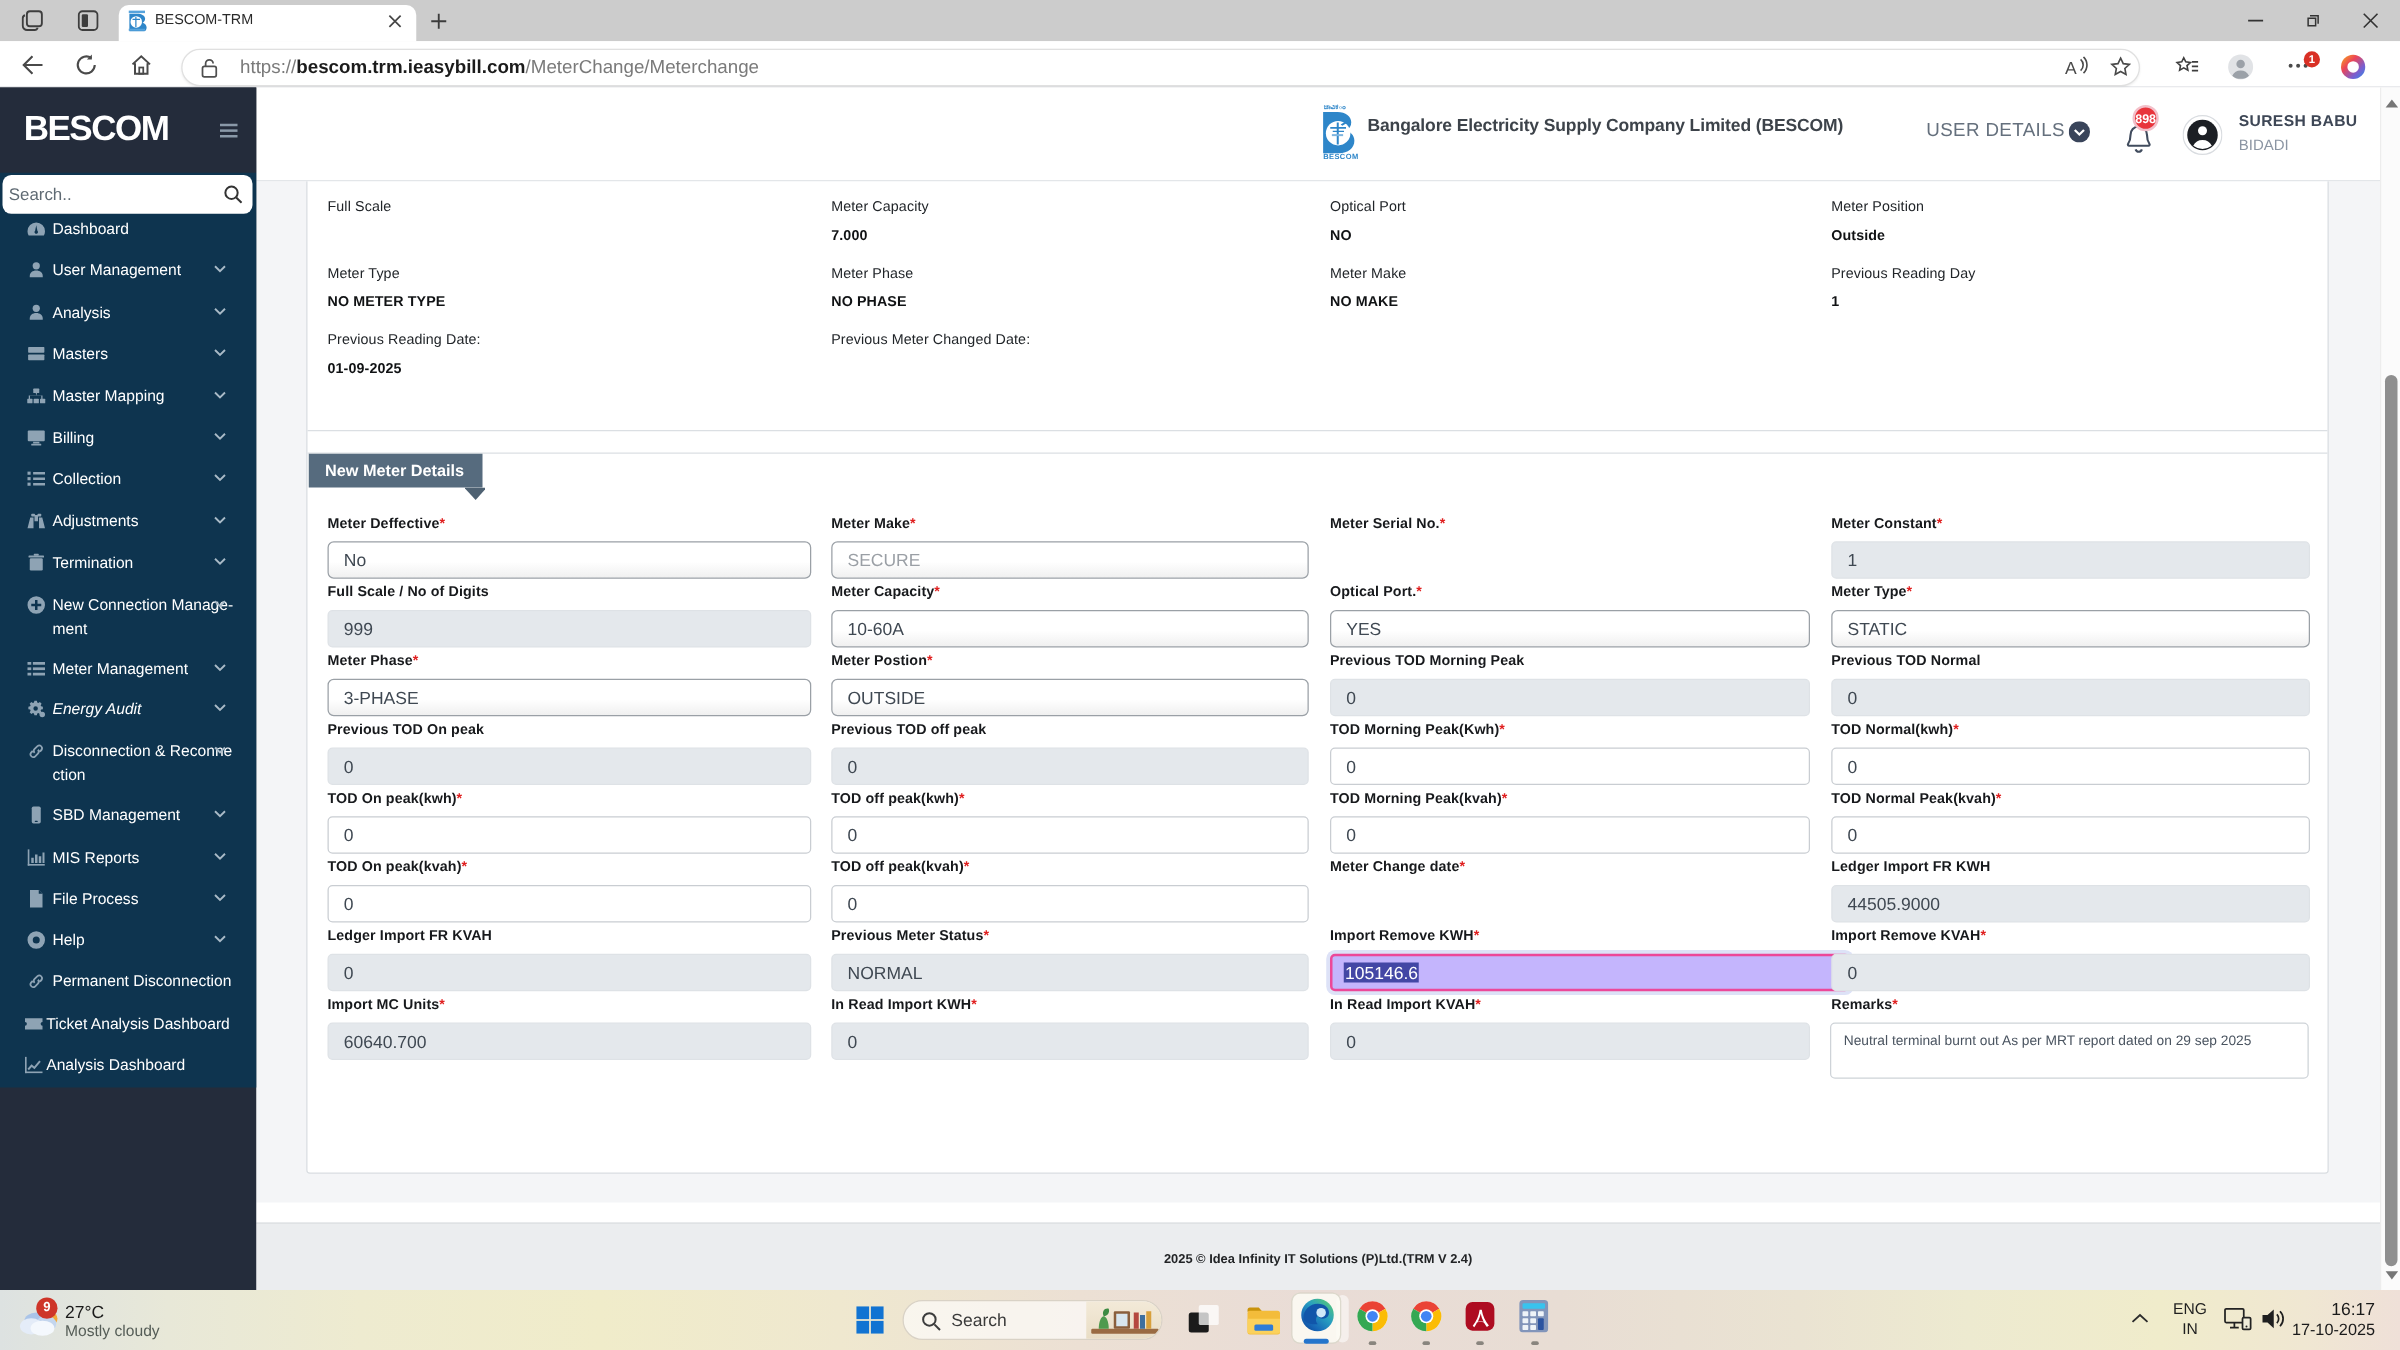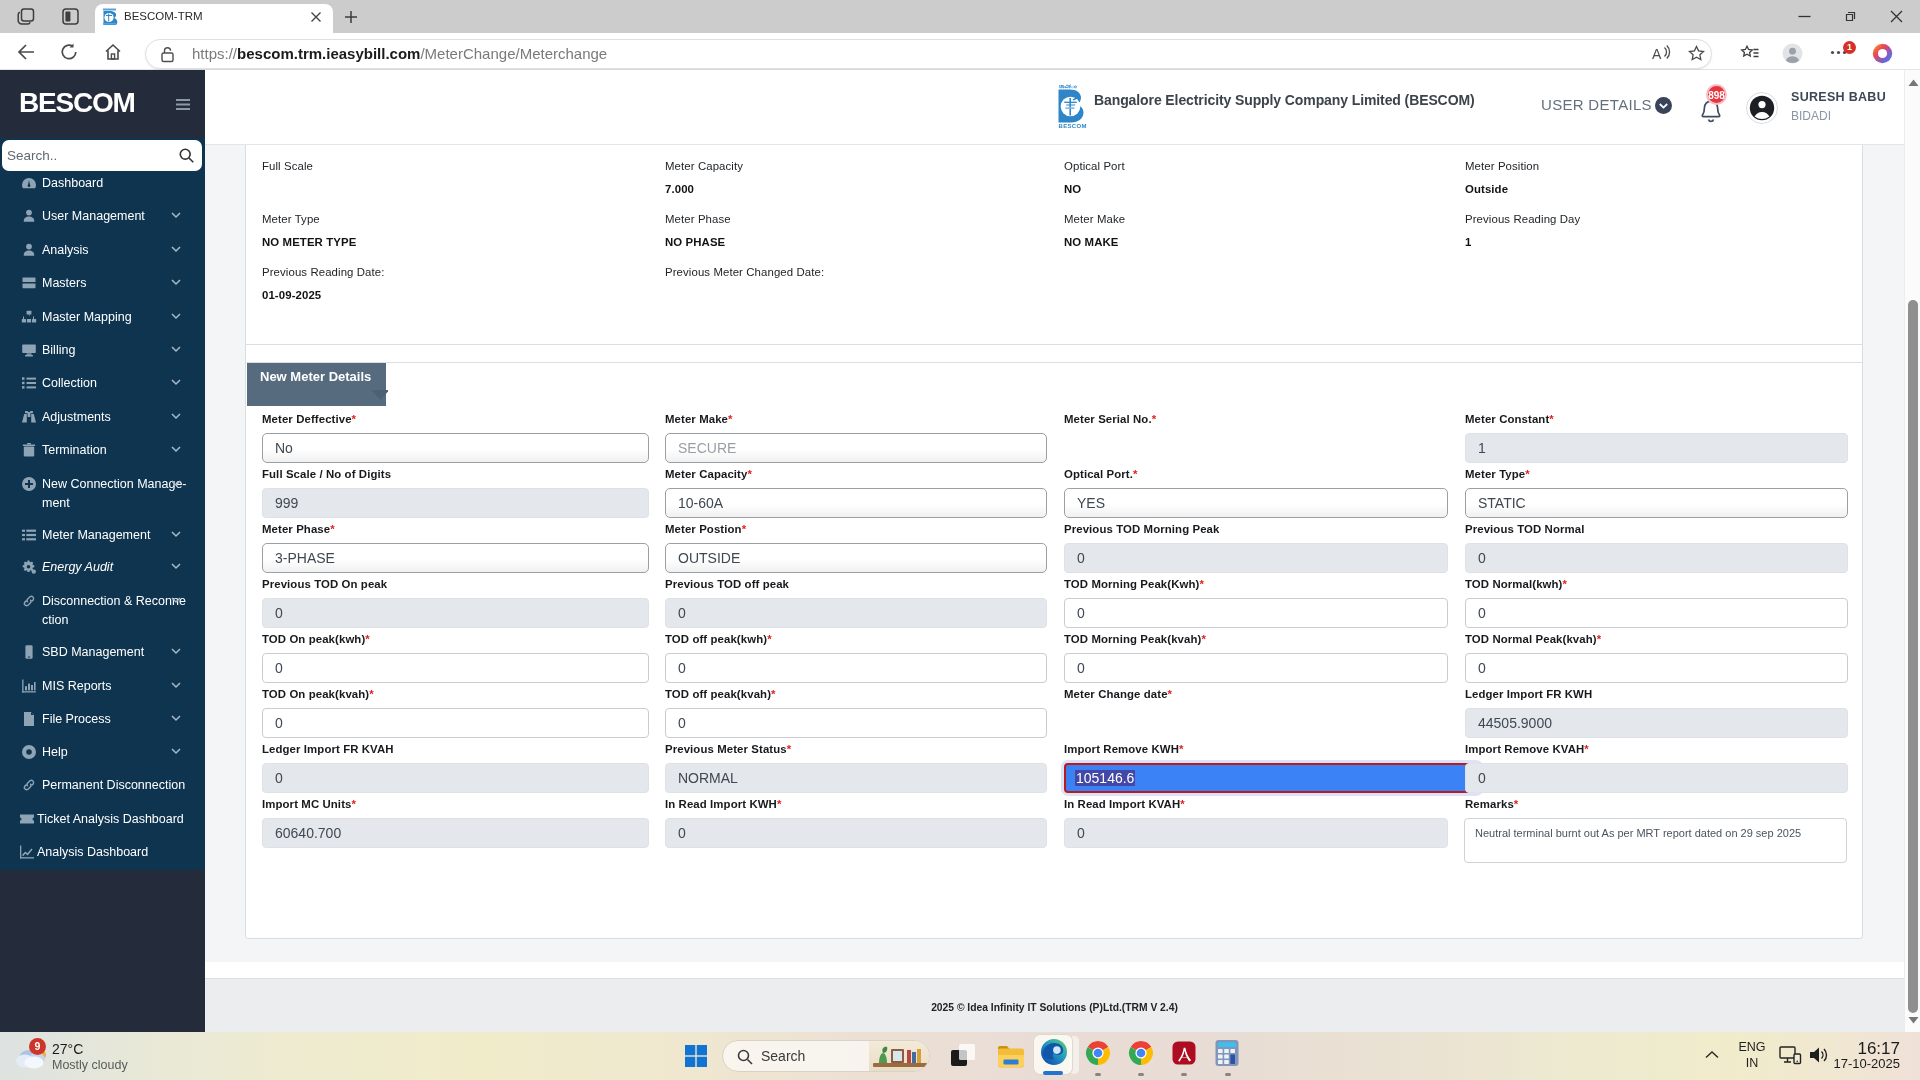--- a/index.html
+++ b/index.html
@@ -421,21 +421,21 @@
       <div class="lab1" style="left:1219px;top:98px">Previous Reading Day</div>
       <div class="val1" style="left:16px;top:121px">NO METER TYPE</div>
       <div class="val1" style="left:419px;top:121px">NO PHASE</div>
       <div class="val1" style="left:818px;top:121px">NO MAKE</div>
       <div class="val1" style="left:1219px;top:121px">1</div>
       <div class="lab1" style="left:16px;top:151px">Previous Reading Date:</div>
       <div class="lab1" style="left:419px;top:151px">Previous Meter Changed Date:</div>
       <div class="val1" style="left:16px;top:174px">01-09-2025</div>
       <div class="abs" style="left:0;top:229px;width:100%;height:1px;background:#dbdfe3"></div>
       <div class="abs" style="left:0;top:247px;width:100%;height:1px;background:#dbdfe3"></div>
-      <div class="abs" style="left:1px;top:248px;width:139px;height:43px;background:#566b7e;color:#fff;font-weight:bold;font-size:13px;line-height:27px;padding-left:13px">New Meter Details</div>
+      <div class="abs" style="left:1px;top:248px;width:139px;height:27px;background:#566b7e;color:#fff;font-weight:bold;font-size:13px;line-height:27px;padding-left:13px">New Meter Details</div>
       <svg class="abs" style="left:126px;top:275px" width="16" height="10" viewBox="0 0 16 10">
           <path d="M0 0h16v1.5L8.5 10 0 0.8z" fill="#4e6172"></path>
         </svg>
       <div class="lab" style="left:16px;top:298px">Meter Deffective<span class="star">*</span></div>
       <div class="inp sel" style="left:16px;top:318px;width:387px;">No</div>
       <div class="lab" style="left:419px;top:298px">Meter Make<span class="star">*</span></div>
       <div class="inp sel" style="left:419px;top:318px;width:382px;color:#9a9fa5;">SECURE</div>
       <div class="lab" style="left:818px;top:298px">Meter Serial No.<span class="star">*</span></div>
       <div class="lab" style="left:1219px;top:298px">Meter Constant<span class="star">*</span></div>
       <div class="inp dis" style="left:1219px;top:318px;width:383px;">1</div>
@@ -476,21 +476,21 @@
       <div class="lab" style="left:419px;top:573px">TOD off peak(kvah)<span class="star">*</span></div>
       <div class="inp wht" style="left:419px;top:593px;width:382px;">0</div>
       <div class="lab" style="left:818px;top:573px">Meter Change date<span class="star">*</span></div>
       <div class="lab" style="left:1219px;top:573px">Ledger Import FR KWH</div>
       <div class="inp dis" style="left:1219px;top:593px;width:383px;">44505.9000</div>
       <div class="lab" style="left:16px;top:628px">Ledger Import FR KVAH</div>
       <div class="inp dis" style="left:16px;top:648px;width:387px;">0</div>
       <div class="lab" style="left:419px;top:628px">Previous Meter Status<span class="star">*</span></div>
       <div class="inp dis" style="left:419px;top:648px;width:382px;">NORMAL</div>
       <div class="lab" style="left:818px;top:628px">Import Remove KWH<span class="star">*</span></div>
-      <div class="inp" style="left:818px;top:648px;width:416px;background:#3b82f6;border:2px solid #b91c1c;box-shadow:0 0 0 3px #dde2f7;border-radius:4px;line-height:26px;padding-left:9px"><span style="background:#4347a5;color:#fff;padding:0 1px">105146.6</span></div>
+      <div class="inp" style="left:818px;top:648px;width:416px;background:#c4b5fd;border:2px solid #ec4899;box-shadow:0 0 0 3px #dde2f7;border-radius:4px;line-height:26px;padding-left:9px"><span style="background:#4347a5;color:#fff;padding:0 1px">105146.6</span></div>
       <div class="lab" style="left:1219px;top:628px">Import Remove KVAH<span class="star">*</span></div>
       <div class="inp dis" style="left:1219px;top:648px;width:383px;">0</div>
       <div class="lab" style="left:16px;top:683px">Import MC Units<span class="star">*</span></div>
       <div class="inp dis" style="left:16px;top:703px;width:387px;">60640.700</div>
       <div class="lab" style="left:419px;top:683px">In Read Import KWH<span class="star">*</span></div>
       <div class="inp dis" style="left:419px;top:703px;width:382px;">0</div>
       <div class="lab" style="left:818px;top:683px">In Read Import KVAH<span class="star">*</span></div>
       <div class="inp dis" style="left:818px;top:703px;width:384px;">0</div>
       <div class="lab" style="left:1219px;top:683px">Remarks<span class="star">*</span></div>
       <div class="abs" style="left:1218px;top:703px;width:383px;height:45px;background:#fff;border:1px solid #ced3d8;border-radius:4px;font-size:11px;color:#4a5460;padding:8px 0 0 10px;white-space:nowrap;overflow:hidden">Neutral terminal burnt out As per MRT report dated on 29 sep 2025</div>
@@ -621,17 +621,17 @@
           <rect x="1" y="2" width="15" height="11" rx="1"></rect>
           <path d="M5 17h7M8.5 13v4"></path>
           <rect x="15" y="9" width="6.5" height="9.5" rx="1" fill="#f0ecd9"></rect>
         </g>
         <circle cx="18.2" cy="16.2" r="0.8" fill="#222"></circle>
       </svg>
     <svg class="abs" style="left:1808px;top:13px" width="20" height="20" viewBox="0 0 20 20">
         <path d="M2 7v6h4l5 4.5v-15L6 7z" fill="#1f1f1f"></path>
         <path d="M13.5 6.5a5 5 0 0 1 0 7M16 4a8.5 8.5 0 0 1 0 12" fill="none" stroke="#1f1f1f" stroke-width="1.4"></path>
       </svg>
-    <div class="abs" style="left:1845px;top:7px;width:55px;text-align:right;font-size:17px;color:#1b1b1b">16:17</div>
+    <div class="abs" style="left:1845px;top:7px;width:55px;text-align:right;font-size:14px;color:#1b1b1b">16:17</div>
     <div class="abs" style="left:1822px;top:24px;width:78px;text-align:right;font-size:13px;color:#1b1b1b">17-10-2025</div>
   </div>
 
 </div>
 
 </body></html>

